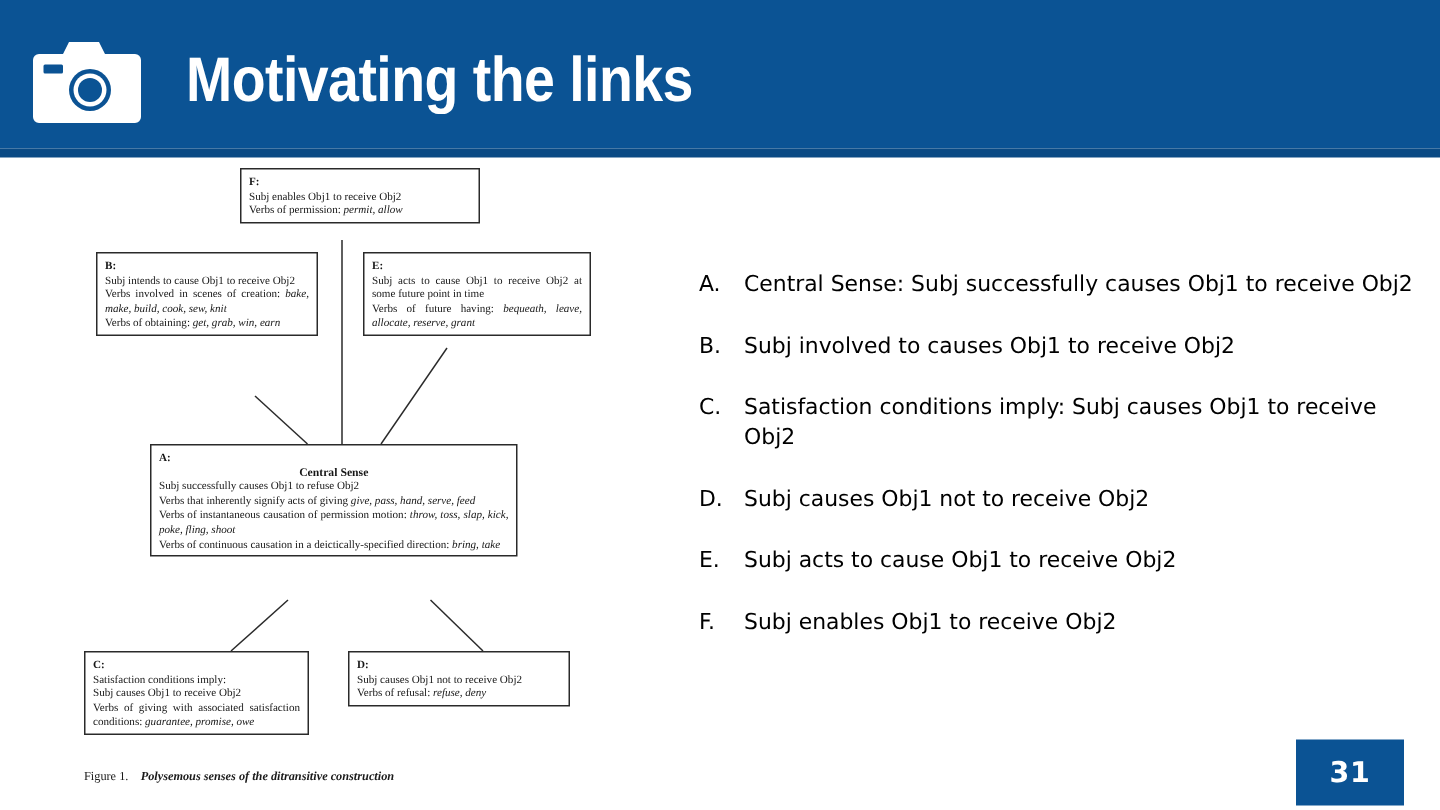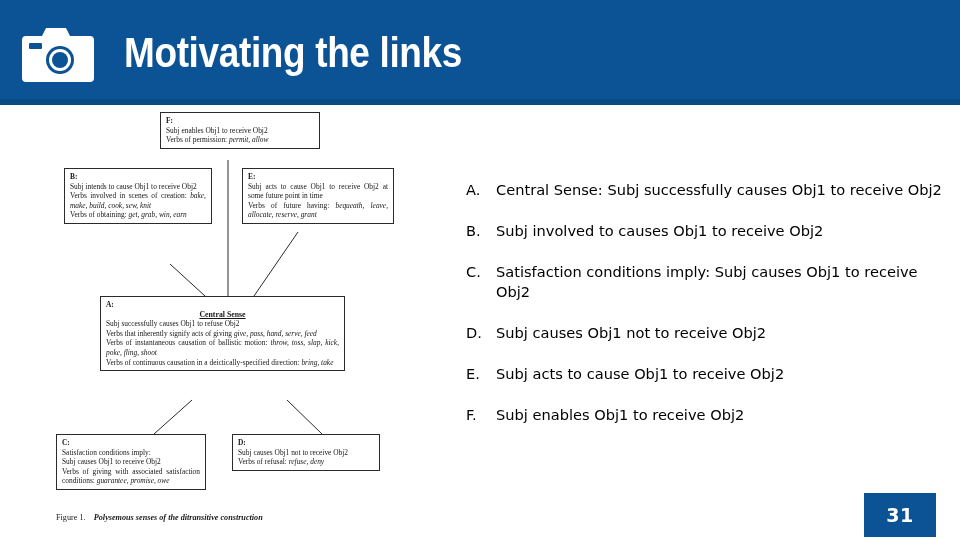--- a/index.html
+++ b/index.html
@@ -77,21 +77,20 @@
   }
   .fbox .tag {
     font-weight: bold;
     display: block;
   }
   .fbox .ctr {
     display: block;
     text-align: center;
     font-weight: bold;
     font-size: 7.8px;
-    text-decoration: underline;
   }
   .fbox i { font-style: italic; }
   .fbox .ln { display: block; }
 
   #box-f { left: 118px;  top: 4px;   width: 160px; }
   #box-b { left: 22px;   top: 60px;  width: 148px; }
   #box-e { left: 200px;  top: 60px;  width: 152px; }
   #box-a { left: 58px;   top: 188px; width: 245px; }
   #box-c { left: 14px;   top: 326px; width: 150px; }
   #box-d { left: 190px;  top: 326px; width: 148px; }
@@ -198,21 +197,21 @@
     <span class="tag">E:</span>
     <span class="ln">Subj acts to cause Obj1 to receive Obj2 at some future point in time</span>
     <span class="ln"><span>Verbs of future having:</span> <i>bequeath, leave, allocate, reserve, grant</i></span>
   </div>
 
   <div class="fbox" id="box-a">
     <span class="tag">A:</span>
     <span class="ctr">Central Sense</span>
     <span class="ln">Subj successfully causes Obj1 to refuse Obj2</span>
     <span class="ln"><span>Verbs that inherently signify acts of giving</span> <i>give, pass, hand, serve, feed</i></span>
-    <span class="ln"><span>Verbs of instantaneous causation of ballistic motion:</span> <i>throw, toss, slap, kick, poke, fling, shoot</i></span>
+    <span class="ln"><span>Verbs of instantaneous causation of permission motion:</span> <i>throw, toss, slap, kick, poke, fling, shoot</i></span>
     <span class="ln"><span>Verbs of continuous causation in a deictically-specified direction:</span> <i>bring, take</i></span>
   </div>
 
   <div class="fbox" id="box-c">
     <span class="tag">C:</span>
     <span class="ln">Satisfaction conditions imply:</span>
     <span class="ln">Subj causes Obj1 to receive Obj2</span>
     <span class="ln"><span>Verbs of giving with associated satisfaction conditions:</span> <i>guarantee, promise, owe</i></span>
   </div>
 

